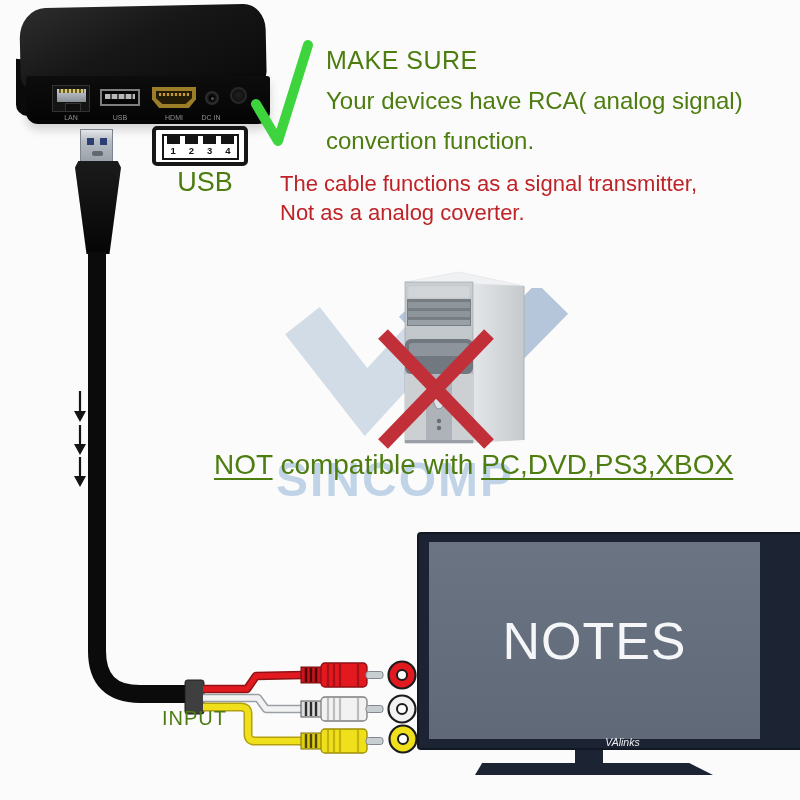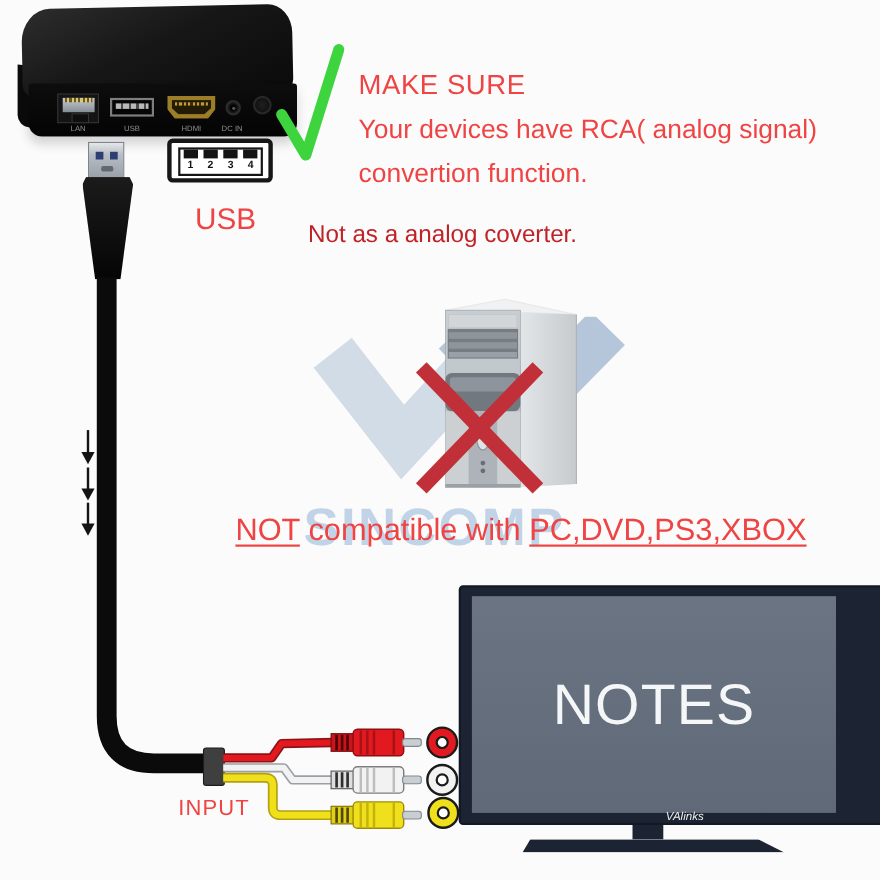--- a/index.html
+++ b/index.html
@@ -1,19 +1,19 @@
 <!DOCTYPE html>
 <html><head>
 <meta charset="utf-8">
 <style>
   html,body{margin:0;padding:0;background:#ffffff;}
   #stage{position:relative;width:800px;height:800px;background:#fbfbfb;overflow:hidden;
          font-family:"Liberation Sans", sans-serif;}
   .abs{position:absolute;}
-  .txt{color:#ef4444;margin-top:17px;}
+  .txt{color:#4d7c0f;}
   .txt-red{color:#bf2328;}
   .u{text-decoration:underline;text-decoration-thickness:2px;text-underline-offset:4px;}
   .wm-text{font-weight:bold;color:#9dbcdc;opacity:.62;letter-spacing:2px;}
   
   .box-top{background:linear-gradient(155deg,#2d2d2d 0%,#171717 45%,#0a0a0a 100%);
            border-radius:26px 22px 10px 10px / 30px 26px 12px 12px;transform:rotate(-1.2deg);}
   .box-wedge{background:#0b0b0b;transform:skewY(6deg);border-radius:0 0 10px 10px;}
   .box-front{background:linear-gradient(#0d0d0d,#040404);border-radius:3px 3px 12px 12px;
              box-shadow:0 6px 10px rgba(0,0,0,.16);}
   .port-label{font-size:7px;color:#909090;text-align:center;}
@@ -123,20 +123,21 @@
           <div class="pinblk"></div>
           <div class="pinnum">4</div>
         </div>
     </div>
   </div>
   <div class="abs txt" style="left:166px;top:167px;width:78px;text-align:center;font-size:27px;z-index:1">USB</div>
 
   <div class="abs txt" style="left:326px;top:46px;font-size:25px;letter-spacing:.5px;z-index:2">MAKE SURE</div>
   <div class="abs txt" style="left:326px;top:127px;font-size:24px;z-index:2">convertion function.</div>
   <div class="abs txt" style="left:326px;top:87px;font-size:24px;z-index:2">Your devices have RCA( analog signal)</div>
+  <div class="abs txt-red" style="left:280px;top:171px;font-size:22px;z-index:2">The cable functions as a signal transmitter,</div>
   <div class="abs txt-red" style="left:280px;top:200px;font-size:22px;z-index:2">Not as a analog coverter.</div>
 
   <svg class="abs" style="left:375px;top:268px;width:170px;height:192px;z-index:1" viewBox="0 0 170 192">
     <defs>
       <linearGradient id="gSide" x1="0" y1="0" x2="1" y2="0">
         <stop offset="0" stop-color="#e3e6e9"></stop>
           <stop offset="1" stop-color="#c6cacd"></stop>
       </linearGradient>
       <linearGradient id="gFront" x1="0" y1="0" x2="0" y2="1">
         <stop offset="0" stop-color="#c9ced2"></stop>

